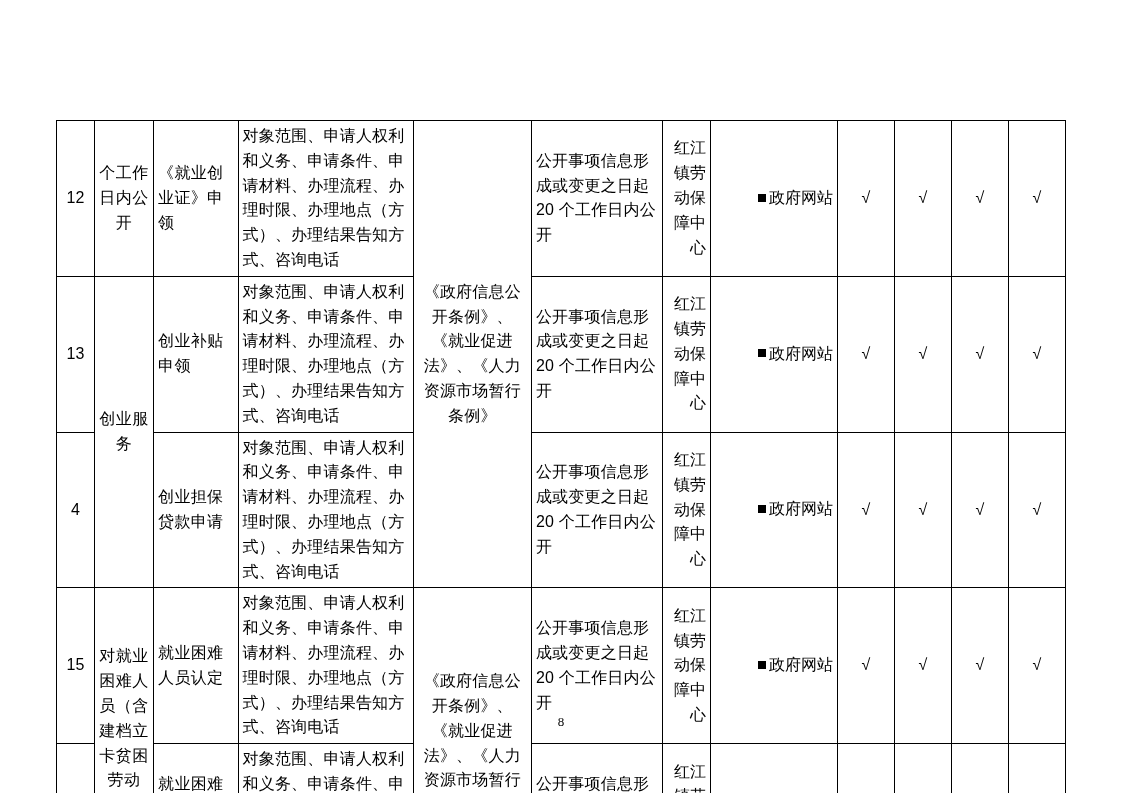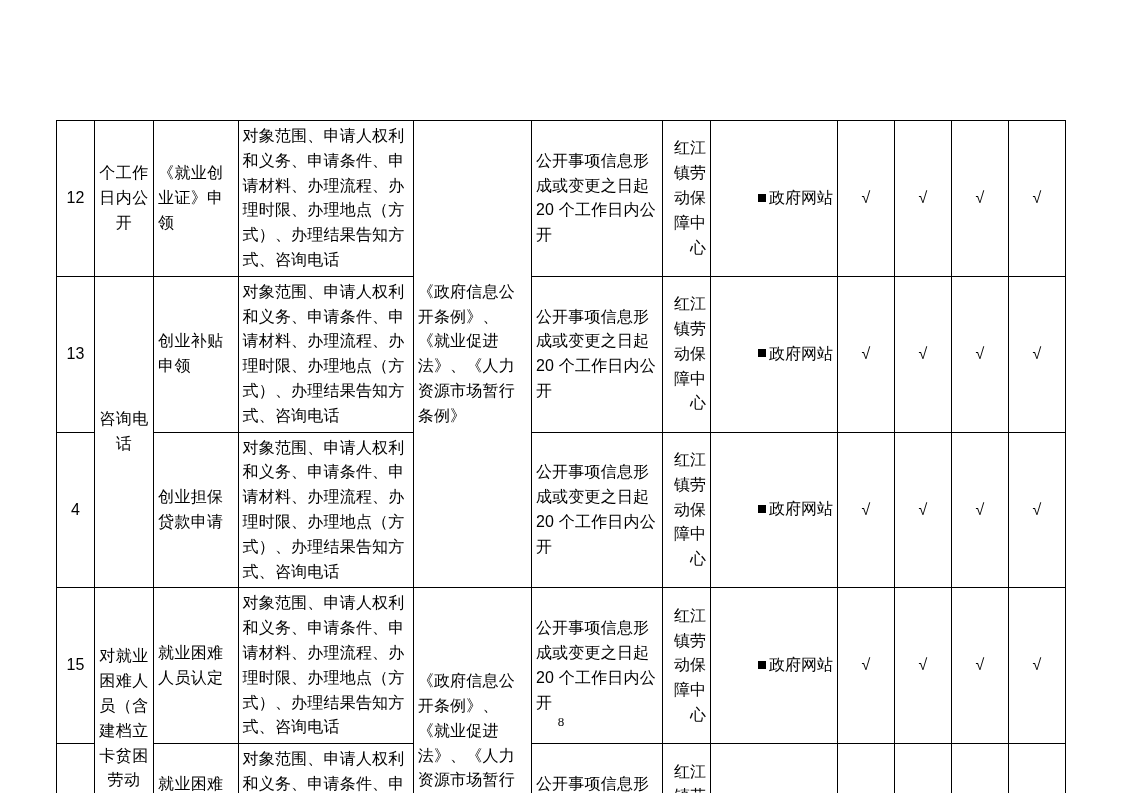--- a/index.html
+++ b/index.html
@@ -61,21 +61,21 @@
   }
   .cell-item {
     text-align: left;
     letter-spacing: 0.3px;
   }
   .cell-content {
     text-align: left;
     letter-spacing: 0.2px;
   }
   .cell-basis {
-    text-align: left;
+    text-align: center;
     letter-spacing: 0.2px;
   }
   .cell-time {
     text-align: left;
     letter-spacing: 0.2px;
   }
   .cell-org {
     text-align: right;
     letter-spacing: 0.2px;
   }
@@ -143,21 +143,21 @@
           <td class="cell-org">红江镇劳动保障中心</td>
           <td class="cell-channel"><span class="sq"></span><span class="chan-txt">政府网站</span></td>
           <td class="cell-mark">√</td>
           <td class="cell-mark">√</td>
           <td class="cell-mark">√</td>
           <td class="cell-mark">√</td>
         </tr>
 
         <tr>
           <td class="cell-num">13</td>
-          <td class="cell-cat" rowspan="2">咨询电话</td>
+          <td class="cell-cat" rowspan="2">创业服务</td>
           <td class="cell-item">创业补贴申领</td>
           <td class="cell-content">对象范围、申请人权利和义务、申请条件、申请材料、办理流程、办理时限、办理地点（方式）、办理结果告知方式、咨询电话</td>
           <td class="cell-time">公开事项信息形成或变更之日起 20 个工作日内公开</td>
           <td class="cell-org">红江镇劳动保障中心</td>
           <td class="cell-channel"><span class="sq"></span><span class="chan-txt">政府网站</span></td>
           <td class="cell-mark">√</td>
           <td class="cell-mark">√</td>
           <td class="cell-mark">√</td>
           <td class="cell-mark">√</td>
         </tr>

